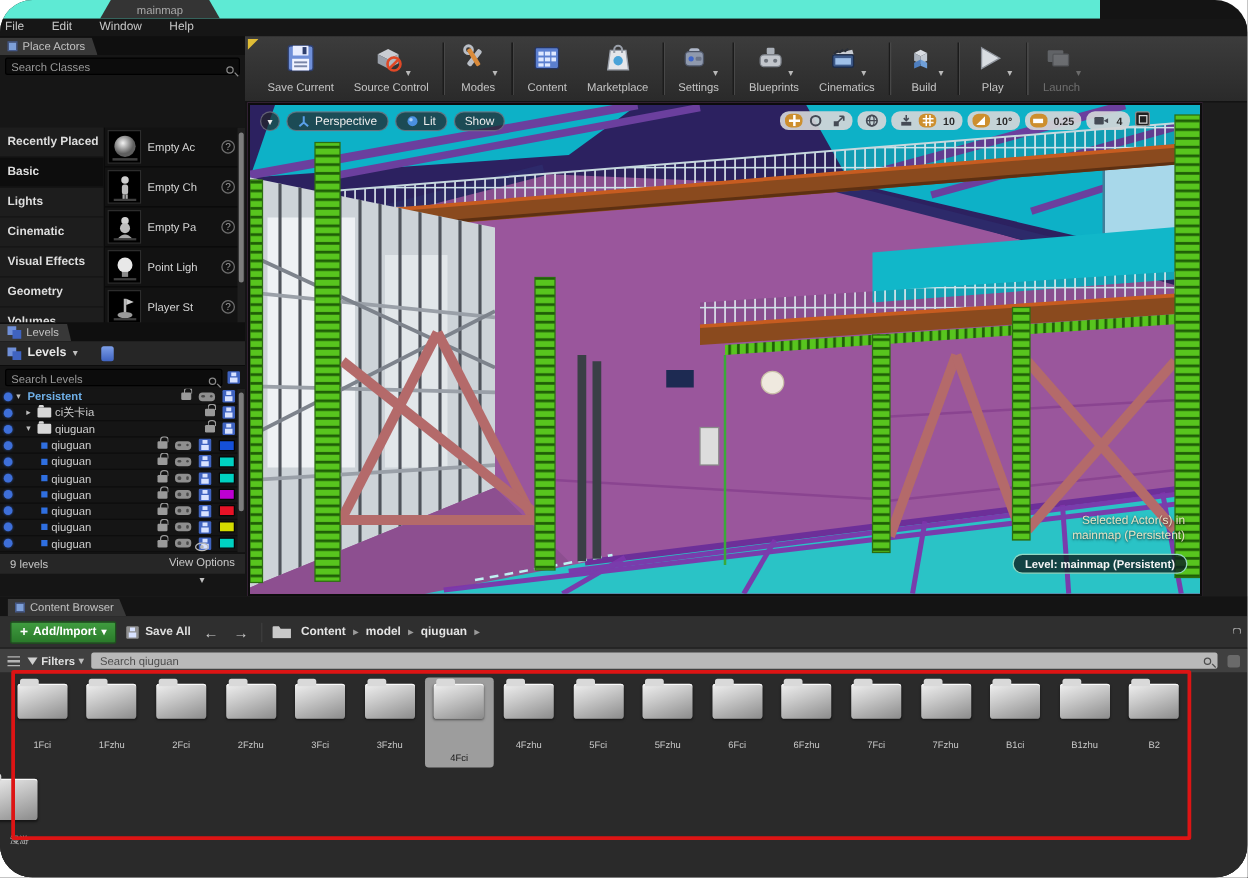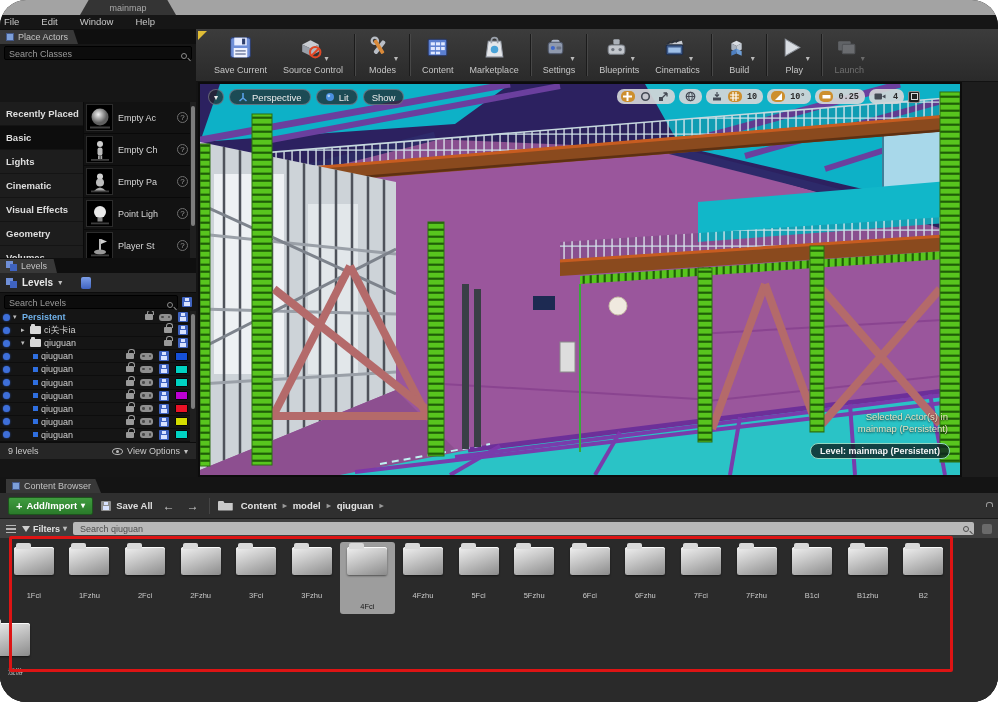--- a/index.html
+++ b/index.html
@@ -1,21 +1,21 @@
 <!DOCTYPE html>
 <html><head>
 <meta charset="utf-8">
 <style>
   html,body{margin:0;padding:0;background:#ffffff;}
   *{box-sizing:border-box;}
   #screen{position:relative;width:998px;height:702px;background:#141414;border-radius:26px;overflow:hidden;
           font-family:"Liberation Sans",sans-serif;color:#cfcfcf;-webkit-font-smoothing:antialiased;}
 
   
-  #titlebar{position:absolute;left:0;top:0;width:998px;height:15px;background:#a3a3a3;}
+  #titlebar{position:absolute;left:0;top:0;width:880px;height:15px;background:#5eead4;}
   #title-tab{position:absolute;left:80px;top:0;width:96px;height:15px;background:#343434;
              clip-path:polygon(9% 0,91% 0,100% 100%,0 100%);display:flex;align-items:center;justify-content:center;
              font-size:9px;color:#a9a9a9;}
   #menubar{position:absolute;left:0;top:15px;width:998px;height:14px;background:#161616;display:flex;align-items:center;}
   .menu-item{font-size:9.5px;color:#c8c8c8;padding:0 11px;line-height:14px;}
   .menu-item:first-child{margin-left:-7px;}
 
   
   #toolbar{position:absolute;left:196px;top:29px;width:802px;height:53px;
            background:linear-gradient(#3c3c3c,#2a2a2a);border-bottom:1px solid #121212;display:flex;align-items:center;padding-left:10px;}
@@ -73,32 +73,32 @@
   .lock-ico{width:8px;height:6px;background:#9a9a9a;border-radius:1px;position:relative;}
   .lock-ico::before{content:"";position:absolute;left:1.5px;top:-4px;width:5px;height:4px;border:1.4px solid #9a9a9a;border-bottom:0;border-radius:3px 3px 0 0;}
   .pad-ico{width:13px;height:7px;background:#8f8f8f;border-radius:3px;position:relative;}
   .pad-ico::before{content:"";position:absolute;left:2px;top:2px;width:2.5px;height:2.5px;background:#4a4a4a;border-radius:50%;}
   .pad-ico::after{content:"";position:absolute;right:2px;top:2px;width:2.5px;height:2.5px;background:#4a4a4a;border-radius:50%;}
   .flop-ico{width:10px;height:10px;background:#3f63c0;border-radius:1px;position:relative;}
   .flop-ico::before{content:"";position:absolute;left:2px;bottom:1px;width:6px;height:4px;background:#d8e2ff;}
   .flop-ico::after{content:"";position:absolute;left:3px;top:1px;width:4px;height:3px;background:#d8e2ff;}
   .swatch{width:13px;height:9px;border:1px solid #060606;border-radius:1px;}
   #levels-footer{height:17px;background:#262626;border-top:1px solid #0c0c0c;display:flex;align-items:center;padding:0 8px;font-size:9px;color:#c9c9c9;}
-  #view-options{margin-left:auto;display:flex;align-items:center;gap:4px;}
+  #view-options{margin-left:auto;display:flex;align-items:center;gap:4px;flex-direction:column;}
   .eye-glyph{width:11px;height:7px;border:1.4px solid #b9b9b9;border-radius:50%;position:relative;}
   .eye-glyph::before{content:"";position:absolute;left:3px;top:1.2px;width:3px;height:3px;background:#b9b9b9;border-radius:50%;}
 
   
   #viewport{position:absolute;left:198px;top:82px;width:764px;height:395px;border:2px solid #0c0c0c;background:#9a569c;}
   #scene{position:absolute;left:0;top:0;width:100%;height:100%;}
   #vp-right-fill{position:absolute;left:962px;top:82px;width:36px;height:395px;background:#1d1d1d;}
   .vp-pill{height:16px;border-radius:8px;background:rgba(34,36,42,.72);border:1px solid rgba(150,150,165,.55);
            color:#ececec;font-size:9.5px;display:flex;align-items:center;padding:0 8px;gap:4px;white-space:nowrap;}
   #vp-topleft{position:absolute;left:8px;top:5px;display:flex;gap:5px;}
-  #vp-topright{position:absolute;right:40px;top:5px;display:flex;gap:4px;align-items:center;font-family:Liberation Mono, monospace;}
+  #vp-topright{position:absolute;right:40px;top:5px;display:flex;gap:4px;align-items:flex-start;}
   .snap-pill{height:15px;border-radius:7px;background:rgba(212,214,216,.92);display:flex;align-items:center;gap:3px;padding:0 4px;}
   .snap-val{font-size:8.5px;font-weight:bold;color:#2a2a2a;padding:0 2px;}
   .orange-cell{width:14px;height:11px;border-radius:5px;background:#cd8f2e;display:flex;align-items:center;justify-content:center;}
   .gray-cell{width:15px;height:11px;display:flex;align-items:center;justify-content:center;}
   #vp-max{width:12px;height:12px;background:#202020;border:1px solid #8f8f8f;border-radius:2px;display:flex;align-items:center;justify-content:center;}
   #vp-max::before{content:"";width:5px;height:5px;border:1.3px solid #d8d8d8;}
   #sel-info{position:absolute;right:12px;bottom:40px;text-align:right;font-size:9.5px;color:#e6e3c4;
             text-shadow:0 1px 2px rgba(0,0,0,.8);line-height:12px;margin-left:40px;}
   #level-badge{position:absolute;right:10px;bottom:16px;border:1.5px solid #93d8c2;border-radius:9px;
                background:rgba(12,34,34,.8);padding:2px 9px;font-size:9px;font-weight:bold;color:#f4f4f4;}

